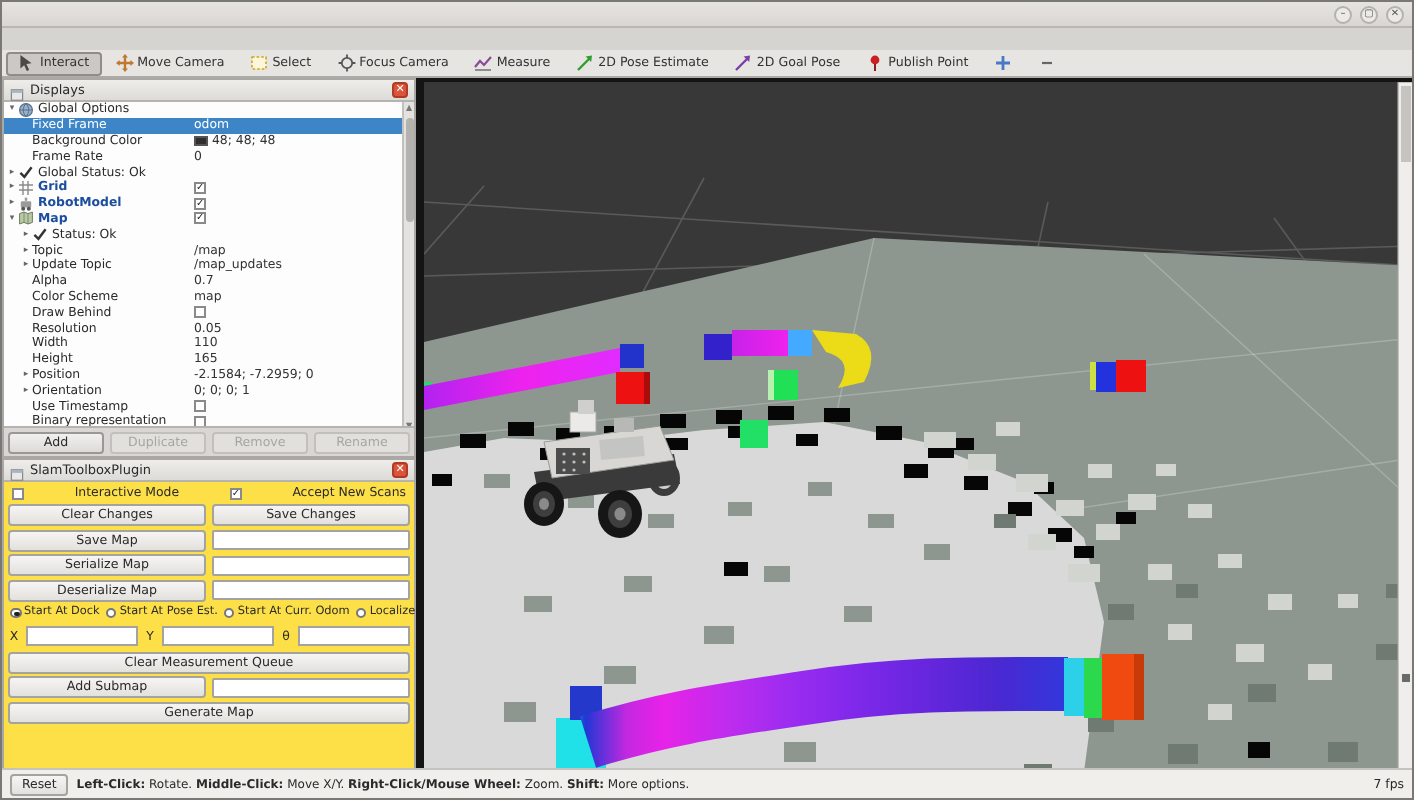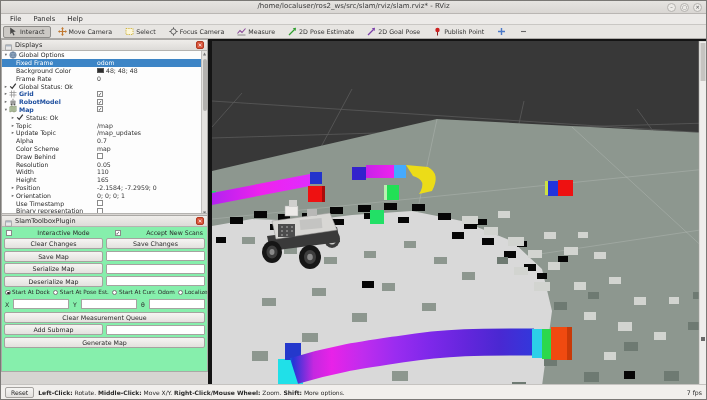--- a/index.html
+++ b/index.html
@@ -43,21 +43,21 @@
   .vtext{font-size:6.2px;color:#333;white-space:nowrap;}
   .swatch{width:7px;height:5px;border:1px solid #555;display:inline-block;}
   .cbox{width:6px;height:6px;border:1px solid #8a8a8a;background:#fff;font-size:5px;line-height:5.5px;text-align:center;color:#222;display:inline-block;}
   .tscroll{position:absolute;right:0;top:11px;width:6px;height:164px;background:#e4e2df;border-left:1px solid #c2c0bd;}
   .tthumb{position:absolute;top:8px;left:0.5px;width:4px;height:52px;background:#b4b2af;border-radius:2px;}
   .tarr{position:absolute;left:0;width:5px;font-size:4px;color:#777;text-align:center;}
   .pbtns{position:absolute;bottom:0;left:0;right:0;height:15px;background:#d9d6d3;border-top:1px solid #b5b3b0;display:flex;align-items:center;gap:3px;padding:0 2px;}
   .pbtn{flex:1;height:11px;font-size:6.3px;color:#2a2a2a;background:linear-gradient(#f2f0ee,#dddbd8);border:1px solid #9a9895;border-radius:2px;padding:0;}
   .pbtn.disabled{color:#a8a6a3;border-color:#c2c0bd;background:#e2e0dd;}
   
-  #slam-panel{top:176px;height:157px;background:#86efac;}
+  #slam-panel{top:190px;height:157px;background:#fde047;}
   .slambody{position:absolute;top:11px;left:0;right:0;bottom:0;padding:1px 2px;display:flex;flex-direction:column;}
   .srow{display:flex;align-items:center;gap:3px;margin-bottom:1.4px;}
   .sec-title{justify-content:center;font-size:6.4px;color:#2a2a2a;height:9px;}
   .sbtn{height:11px;font-size:6.3px;color:#2a2a2a;background:linear-gradient(#f6f5f3,#e3e1de);border:1px solid #a5a3a0;border-radius:2px;padding:0;}
   .half{width:99px;}
   .full{width:100%;}
   .sinput{height:10px;flex:1;border:1px solid #a5a3a0;background:#fff;border-radius:1px;font-size:6px;padding:0 2px;}
   .cbrow{justify-content:space-between;padding:0 2px;height:9px;}
   .cblabel{font-size:6.2px;color:#2a2a2a;}
   .radrow{justify-content:space-between;height:9px;padding:0 1px;}
@@ -77,33 +77,27 @@
   .shelp{flex:1;font-size:6px;color:#2a2a2a;white-space:nowrap;overflow:hidden;}
   .shelp b{font-weight:bold;}
   .fps{font-size:6.2px;color:#2a2a2a;}
 </style>
 </head>
 <body>
 
 <div class="window">
 
   <div class="titlebar">
-    <div class="title">/home/localuser/ros2_ws/src/slam/rviz/slam.rviz* - RViz</div>
     <div class="win-controls">
       <button class="wbtn">–</button>
       <button class="wbtn">▢</button>
       <button class="wbtn">✕</button>
     </div>
   </div>
 
-  <div class="menubar" id="menubar">
-      <span class="menu-item">File</span>
-      <span class="menu-item">Panels</span>
-      <span class="menu-item">Help</span>
-    </div>
 
   <div class="toolbar" id="toolbar">
       <div class="tool active">
         <span class="ticon">
           <svg viewBox="0 0 9 9">
             <path d="M1.2,0.5 L6.8,4.6 L4.2,5 L5.6,8 L4.4,8.5 L3.1,5.6 L1.2,7.2 Z" fill="#4a4a4a"></path>
           </svg>
         </span>
         <span class="tlabel">Interact</span>
       </div>

